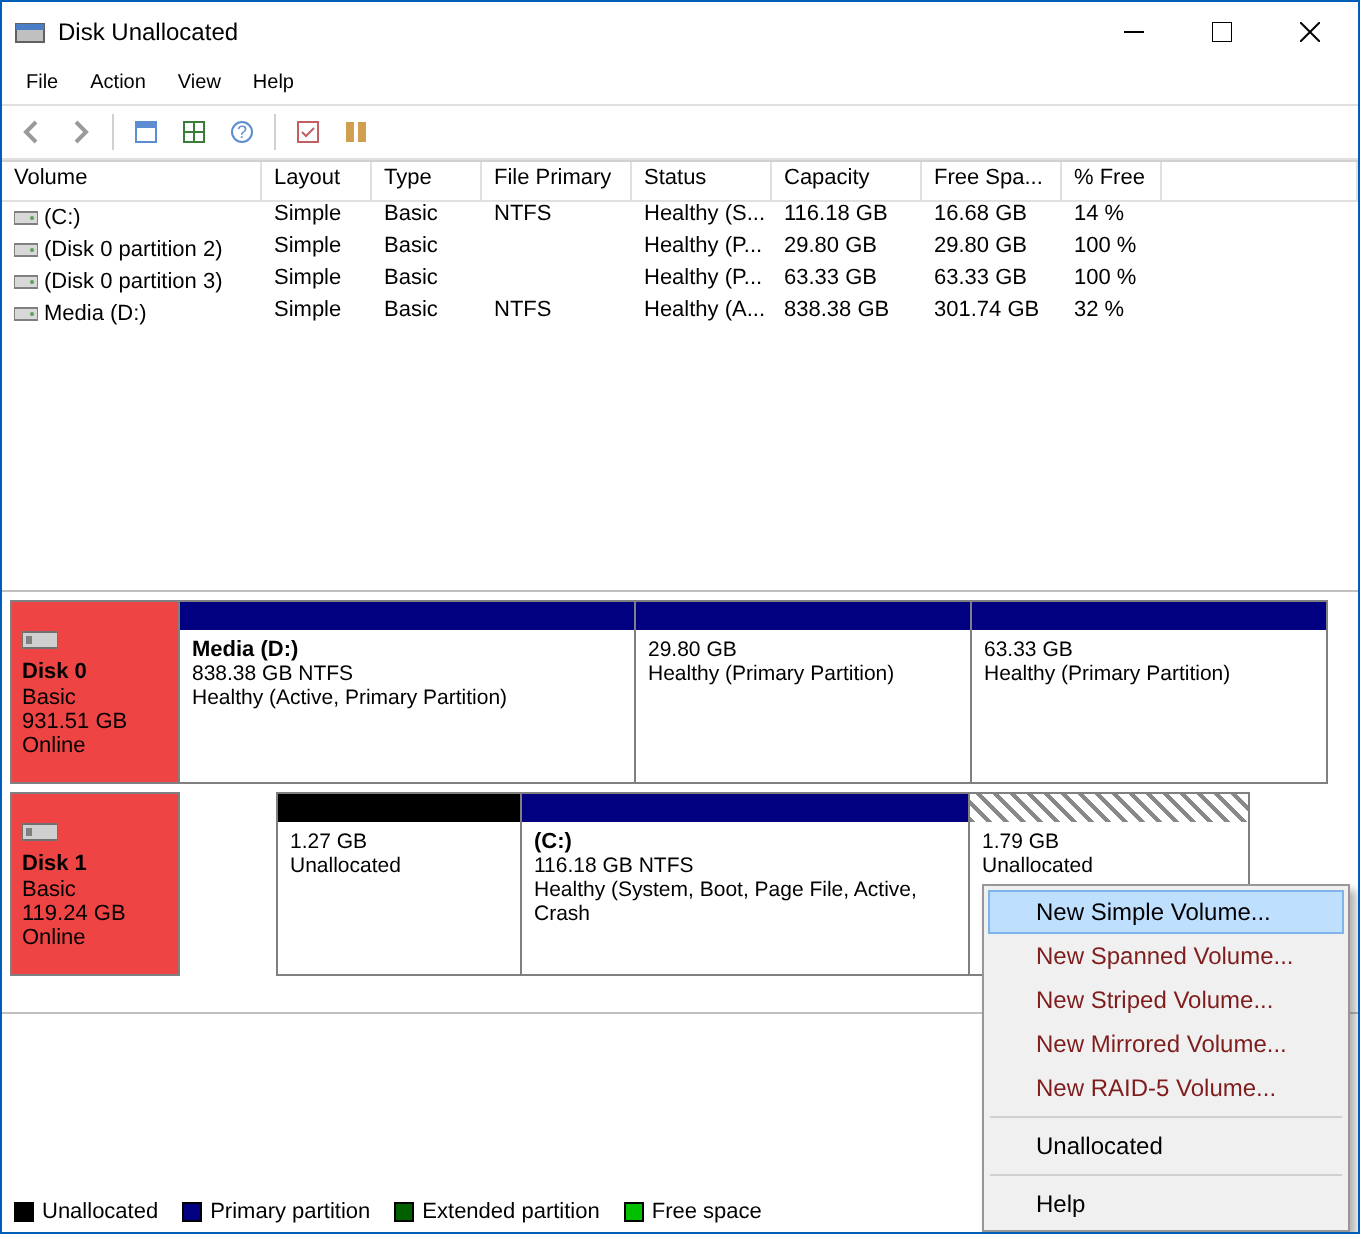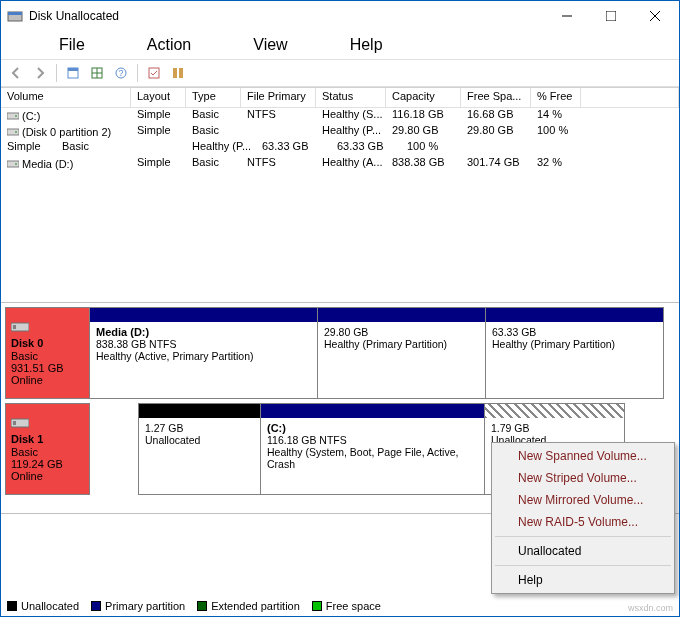--- a/index.html
+++ b/index.html
@@ -3,21 +3,21 @@
 <meta charset="utf-8">
 <style>
 * { box-sizing: border-box; margin: 0; padding: 0; }
 body { font-family: "Segoe UI", Tahoma, sans-serif; font-size: 11px; background: #fff; width: 680px; height: 617px; border: 1px solid #005eb8; position: relative; }
 .titlebar { height: 30px; display: flex; align-items: center; padding: 0 2px 0 6px; }
 .titlebar .icon { width: 16px; height: 16px; margin-right: 6px; }
 .titlebar .title { flex: 1; font-size: 12px; }
 .winbtn { width: 44px; height: 28px; display: flex; align-items: center; justify-content: center; }
 .winbtn svg { width: 10px; height: 10px; }
 .menubar { display: flex; padding: 2px 4px; }
-.menubar span { padding: 3px 8px; font-size: 16px; margin-left: 46px; }
+.menubar span { padding: 3px 8px; font-size: 10px; }
 .toolbar { display: flex; padding: 2px 4px; border-top: 1px solid #e0e0e0; border-bottom: 1px solid #e0e0e0; gap: 2px; align-items: center; }
 .toolbar .sep { width: 1px; height: 18px; background: #d0d0d0; margin: 0 3px; }
 .tbtn { width: 22px; height: 22px; display: flex; align-items: center; justify-content: center; }
 .table { border-top: 1px solid #d0d0d0; }
 .thead { display: flex; height: 20px; }
 .th { border-right: 1px solid #e0e0e0; border-bottom: 1px solid #e0e0e0; padding: 2px 6px; font-size: 11px; background: #fff; }
 .tr { display: flex; height: 16px; }
 .td { padding: 0 6px; font-size: 11px; white-space: nowrap; overflow: hidden; }
 .cvolume { width: 130px; }
 .clayout { width: 55px; }
@@ -174,20 +174,27 @@
         </div>
         <div class="td clayout">Simple</div>
         <div class="td ctype">Basic</div>
         <div class="td cfs"></div>
         <div class="td cstatus">Healthy (P...</div>
         <div class="td ccap">29.80 GB</div>
         <div class="td cfree">29.80 GB</div>
         <div class="td cpct">100 %</div>
       </div>
       <div class="tr">
+        <div class="td cvolume">
+          <svg class="drive-icon" viewBox="0 0 12 10">
+            <rect x="0" y="2" width="12" height="6" fill="#d8d8d8" stroke="#808080"></rect>
+            <circle cx="9" cy="5" r="1" fill="#5aa05a"></circle>
+          </svg>
+          <span>(Disk 0 partition 3)</span>
+        </div>
         <div class="td clayout">Simple</div>
         <div class="td ctype">Basic</div>
         <div class="td cfs"></div>
         <div class="td cstatus">Healthy (P...</div>
         <div class="td ccap">63.33 GB</div>
         <div class="td cfree">63.33 GB</div>
         <div class="td cpct">100 %</div>
       </div>
       <div class="tr">
         <div class="td cvolume">
@@ -261,20 +268,21 @@
             <div class="part-top top-hatch"></div>
             <div class="part-body"><span>1.79 GB</span><br><span>Unallocated</span></div>
           </div>
         </div>
       </div>
     </div>
   <div style="height:14px"></div>
 </div>
 
 <div class="ctxmenu">
+  <div class="ctxitem hover">New Simple Volume...</div>
   <div class="ctxitem">New Spanned Volume...</div>
   <div class="ctxitem">New Striped Volume...</div>
   <div class="ctxitem">New Mirrored Volume...</div>
   <div class="ctxitem">New RAID-5 Volume...</div>
   <div class="ctxsep"></div>
   <div class="ctxitem enabled">Unallocated</div>
   <div class="ctxsep"></div>
   <div class="ctxitem enabled">Help</div>
 </div>
 

